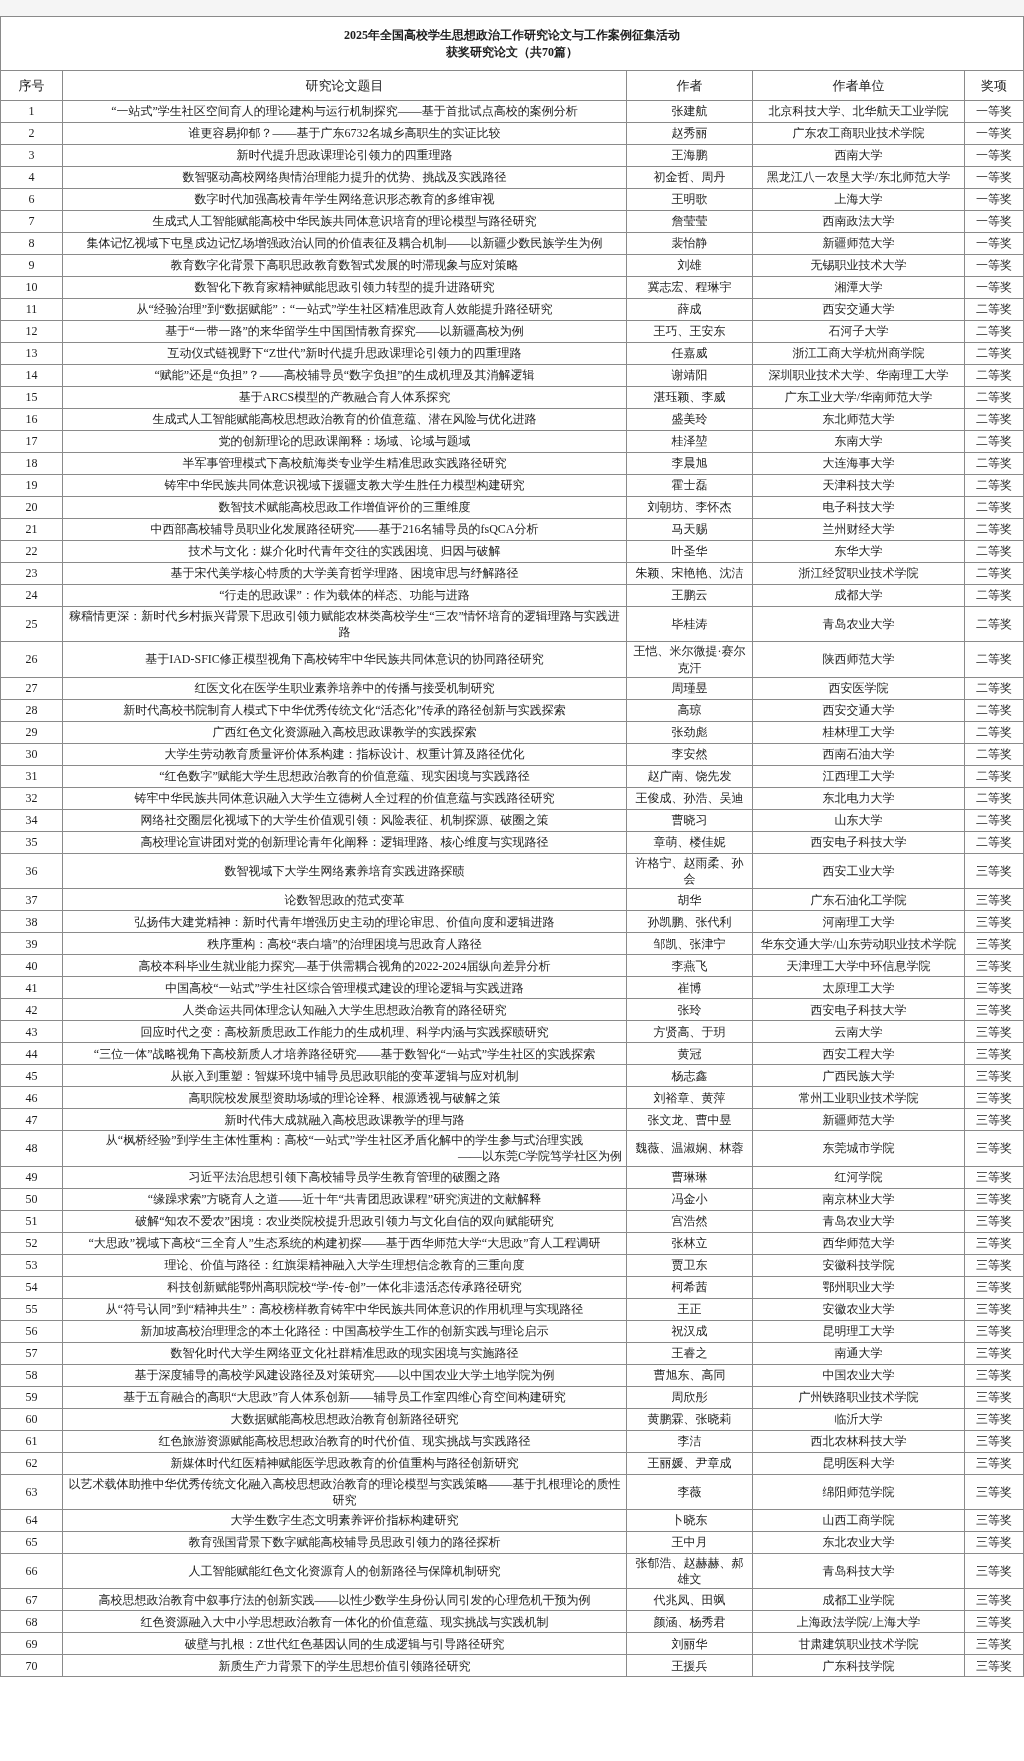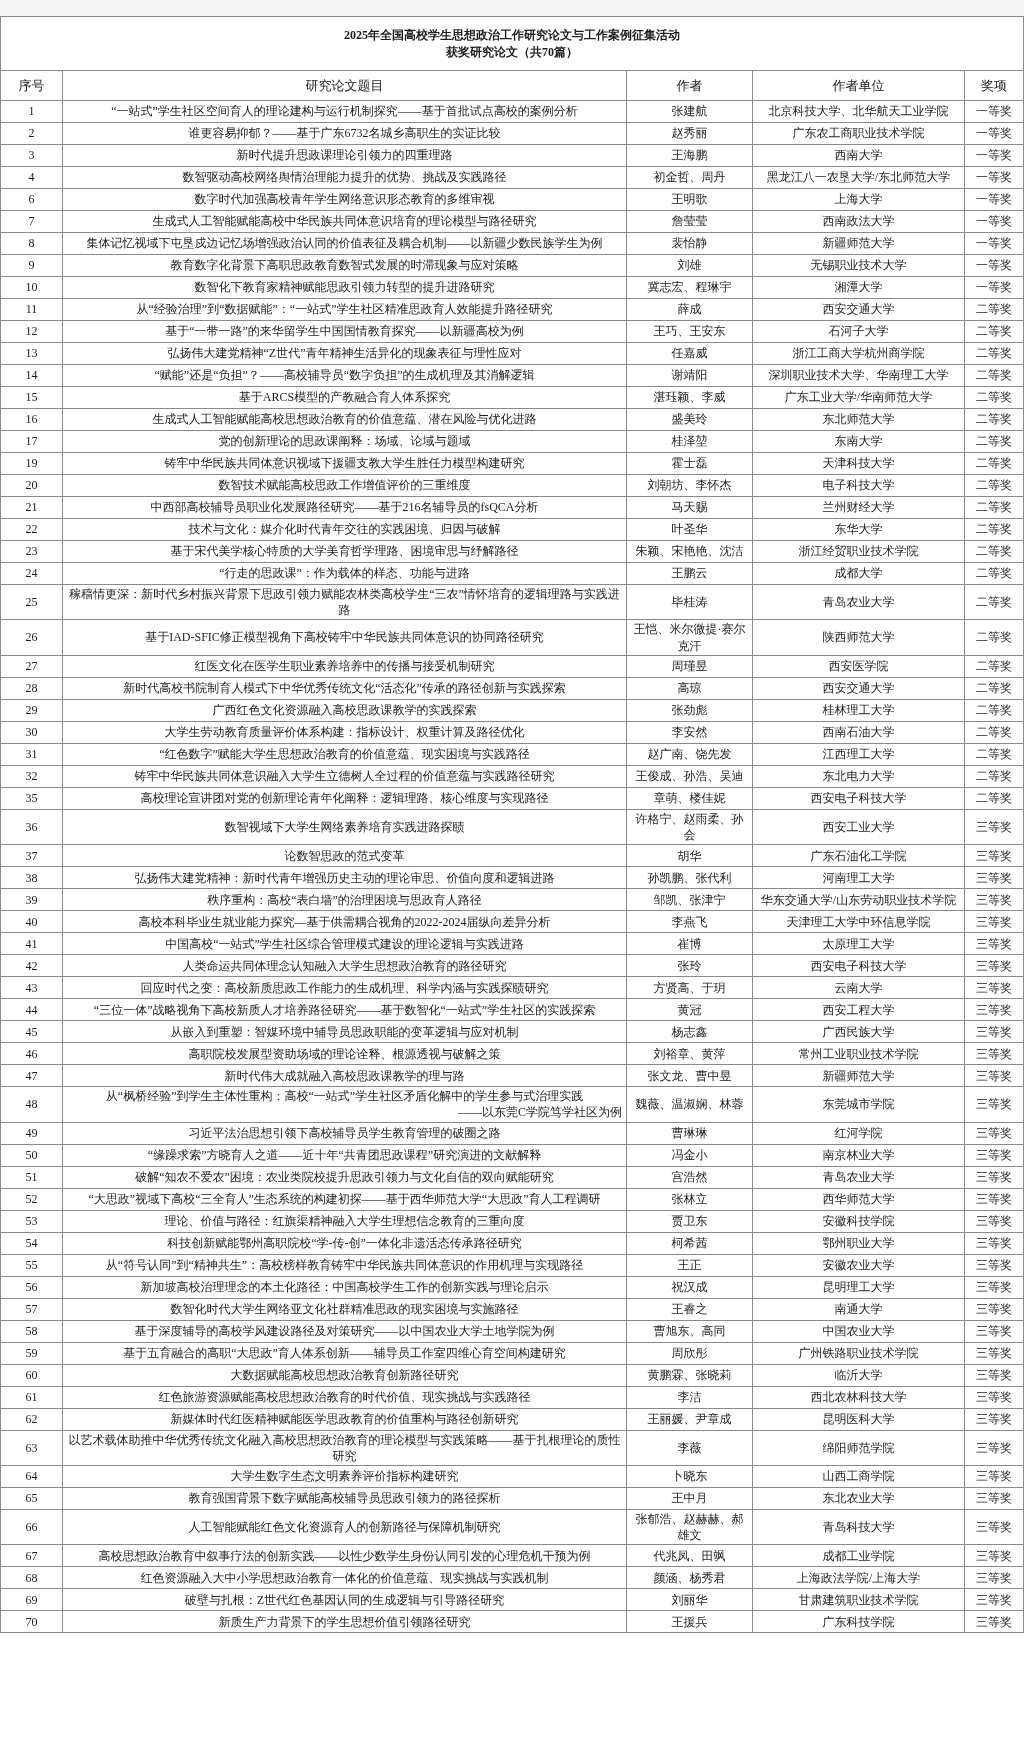--- a/index.html
+++ b/index.html
@@ -146,21 +146,21 @@
   <tr class="data-row">
     <td>12</td>
     <td class="title-cell">基于“一带一路”的来华留学生中国国情教育探究——以新疆高校为例</td>
     <td>王巧、王安东</td>
     <td>石河子大学</td>
     <td>二等奖</td>
   </tr>
 
   <tr class="data-row">
     <td>13</td>
-    <td class="title-cell">弘扬伟大建党精神“Z世代”青年精神生活异化的现象表征与理性应对</td>
+    <td class="title-cell">互动仪式链视野下“Z世代”新时代提升思政课理论引领力的四重理路</td>
     <td>任嘉威</td>
     <td>浙江工商大学杭州商学院</td>
     <td>二等奖</td>
   </tr>
 
   <tr class="data-row">
     <td>14</td>
     <td class="title-cell">“赋能”还是“负担”？——高校辅导员“数字负担”的生成机理及其消解逻辑</td>
     <td>谢靖阳</td>
     <td>深圳职业技术大学、华南理工大学</td>
@@ -184,20 +184,27 @@
   </tr>
 
   <tr class="data-row">
     <td>17</td>
     <td class="title-cell">党的创新理论的思政课阐释：场域、论域与题域</td>
     <td>桂泽堃</td>
     <td>东南大学</td>
     <td>二等奖</td>
   </tr>
 
+  <tr class="data-row">
+    <td>18</td>
+    <td class="title-cell">半军事管理模式下高校航海类专业学生精准思政实践路径研究</td>
+    <td>李晨旭</td>
+    <td>大连海事大学</td>
+    <td>二等奖</td>
+  </tr>
 
   <tr class="data-row">
     <td>19</td>
     <td class="title-cell">铸牢中华民族共同体意识视域下援疆支教大学生胜任力模型构建研究</td>
     <td>霍士磊</td>
     <td>天津科技大学</td>
     <td>二等奖</td>
   </tr>
 
   <tr class="data-row">
@@ -298,20 +305,27 @@
 
   <tr class="data-row">
     <td>32</td>
     <td class="title-cell">铸牢中华民族共同体意识融入大学生立德树人全过程的价值意蕴与实践路径研究</td>
     <td>王俊成、孙浩、吴迪</td>
     <td>东北电力大学</td>
     <td>二等奖</td>
   </tr>
 
 
+  <tr class="data-row">
+    <td>34</td>
+    <td class="title-cell">网络社交圈层化视域下的大学生价值观引领：风险表征、机制探源、破圈之策</td>
+    <td>曹晓习</td>
+    <td>山东大学</td>
+    <td>二等奖</td>
+  </tr>
 
   <tr class="data-row">
     <td>35</td>
     <td class="title-cell">高校理论宣讲团对党的创新理论青年化阐释：逻辑理路、核心维度与实现路径</td>
     <td>章萌、楼佳妮</td>
     <td>西安电子科技大学</td>
     <td>二等奖</td>
   </tr>
 
   <tr class="data-row">

